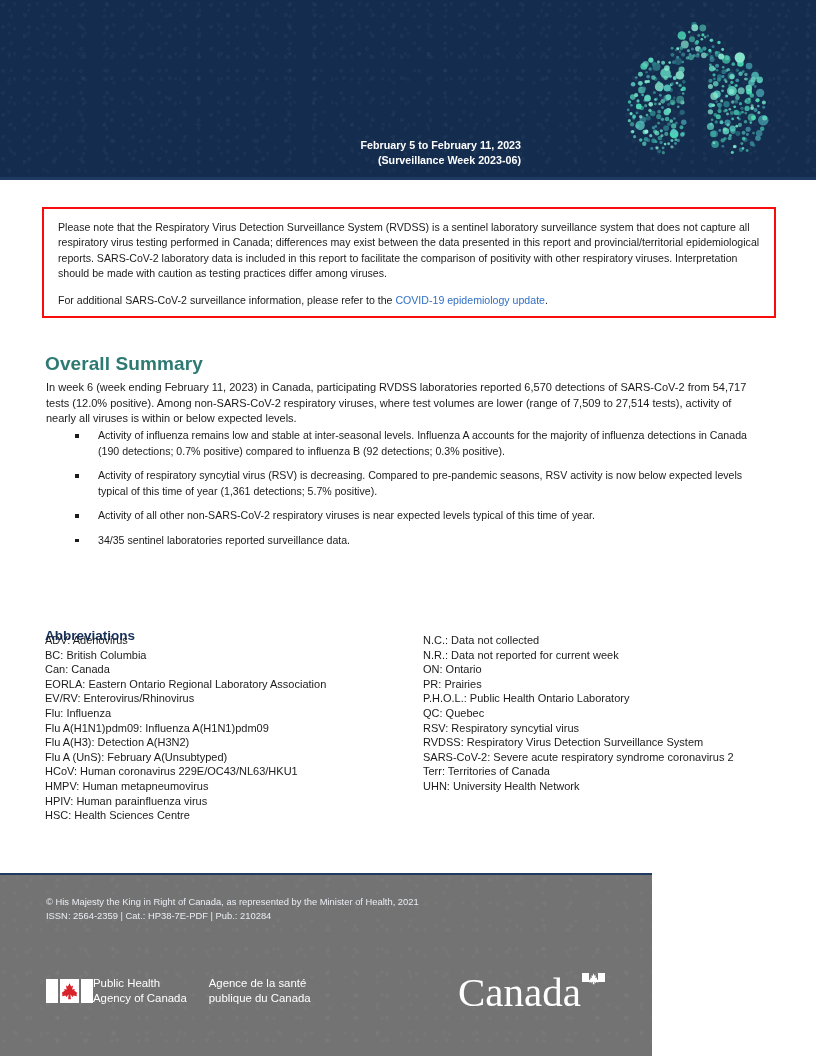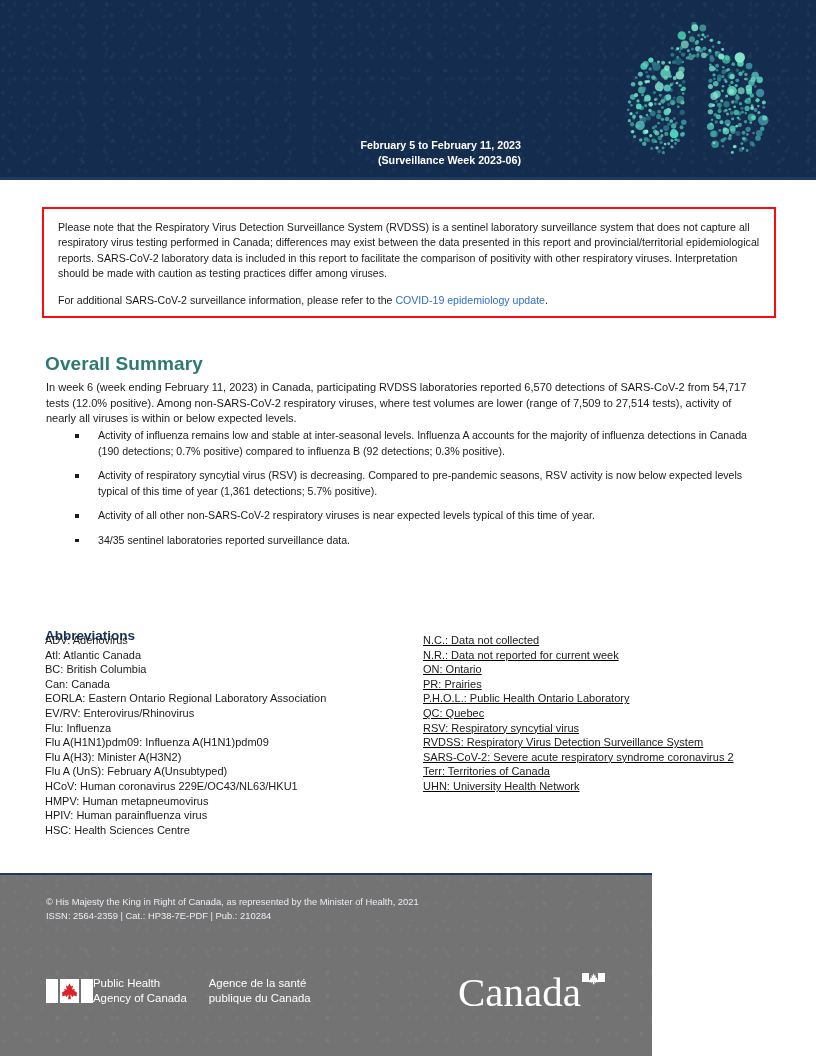--- a/index.html
+++ b/index.html
@@ -162,21 +162,20 @@
   }
   .abbrev-col-left {
     position: absolute;
     left: 45px; top: 633px;
     width: 385px;
   }
   .abbrev-col-right {
     position: absolute;
     left: 423px; top: 633px;
     width: 360px;
-    text-decoration: underline;
   }
   .abbrev-line {
     font-size: 11px;
     line-height: 14.6px;
     color: #1b1b1b;
     white-space: nowrap;
   }
 
   
   .footer-band {
@@ -612,28 +611,27 @@
   <li class="bullet-item">Activity of influenza remains low and stable at inter-seasonal levels. Influenza A accounts for the majority of influenza detections in Canada (190 detections; 0.7% positive) compared to influenza B (92 detections; 0.3% positive).</li>
   <li class="bullet-item">Activity of respiratory syncytial virus (RSV) is decreasing. Compared to pre-pandemic seasons, RSV activity is now below expected levels typical of this time of year (1,361 detections; 5.7% positive).</li>
   <li class="bullet-item">Activity of all other non-SARS-CoV-2 respiratory viruses is near expected levels typical of this time of year.</li>
   <li class="bullet-item">34/35 sentinel laboratories reported surveillance data.</li>
 </ul>
 
 <h3 class="abbrev-heading">Abbreviations</h3>
 
 <div class="abbrev-col-left">
   <div class="abbrev-line">ADV: Adenovirus</div>
-  <div class="abbrev-line">Atl: Atlantic Canada</div>
   <div class="abbrev-line">BC: British Columbia</div>
   <div class="abbrev-line">Can: Canada</div>
   <div class="abbrev-line">EORLA: Eastern Ontario Regional Laboratory Association</div>
   <div class="abbrev-line">EV/RV: Enterovirus/Rhinovirus</div>
   <div class="abbrev-line">Flu: Influenza</div>
   <div class="abbrev-line">Flu A(H1N1)pdm09: Influenza A(H1N1)pdm09</div>
-  <div class="abbrev-line">Flu A(H3): Minister A(H3N2)</div>
+  <div class="abbrev-line">Flu A(H3): Detection A(H3N2)</div>
   <div class="abbrev-line">Flu A (UnS): February A(Unsubtyped)</div>
   <div class="abbrev-line">HCoV: Human coronavirus 229E/OC43/NL63/HKU1</div>
   <div class="abbrev-line">HMPV: Human metapneumovirus</div>
   <div class="abbrev-line">HPIV: Human parainfluenza virus</div>
   <div class="abbrev-line">HSC: Health Sciences Centre</div>
 </div>
 
 <div class="abbrev-col-right">
   <div class="abbrev-line">N.C.: Data not collected</div>
   <div class="abbrev-line">N.R.: Data not reported for current week</div>

